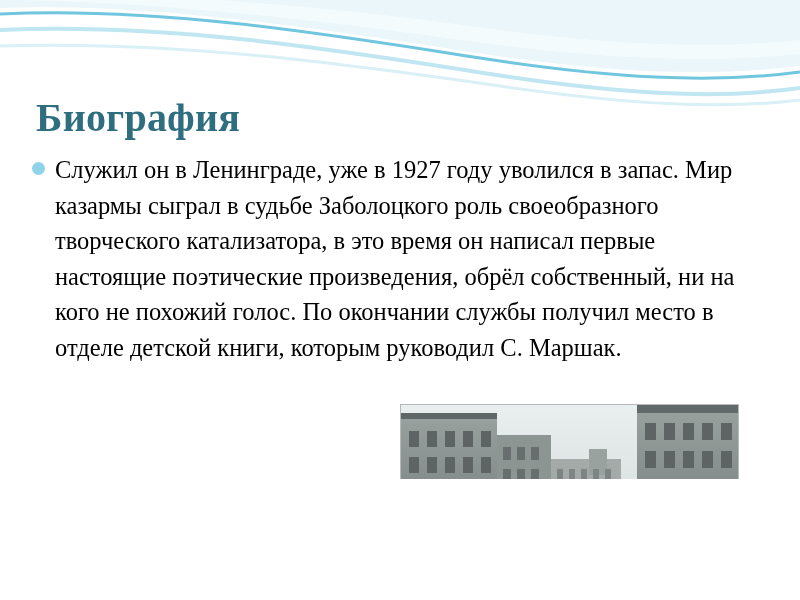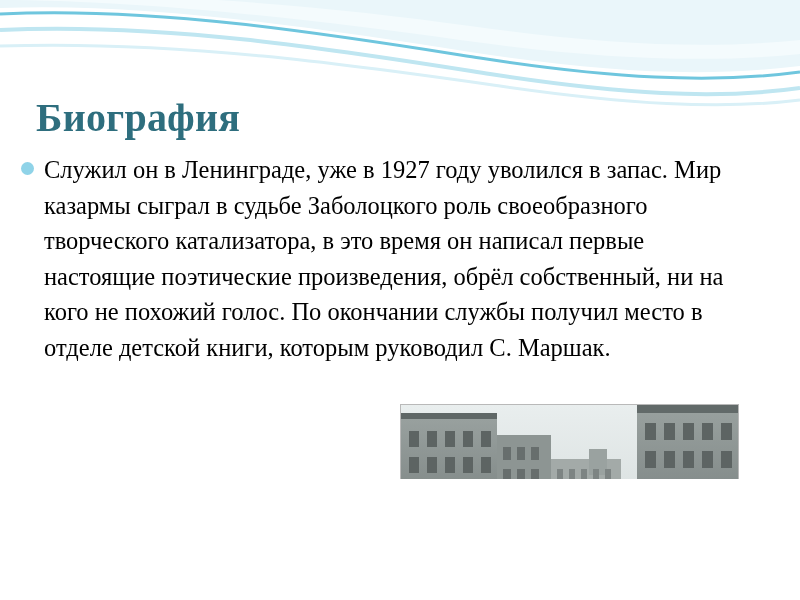--- a/index.html
+++ b/index.html
@@ -34,21 +34,21 @@
     top: 95px;
     font-family: "Liberation Serif", serif;
     font-weight: bold;
     font-size: 40px;
     line-height: 46px;
     color: #2e6e7e;
     letter-spacing: 0.2px;
   }
   .body-block {
     position: absolute;
-    left: 21px;
+    left: 32px;
     top: 152px;
     width: 732px;
   }
   .bullet-row {
     display: flex;
     align-items: flex-start;
   }
   .bullet-dot {
     flex: 0 0 auto;
     width: 13px;

